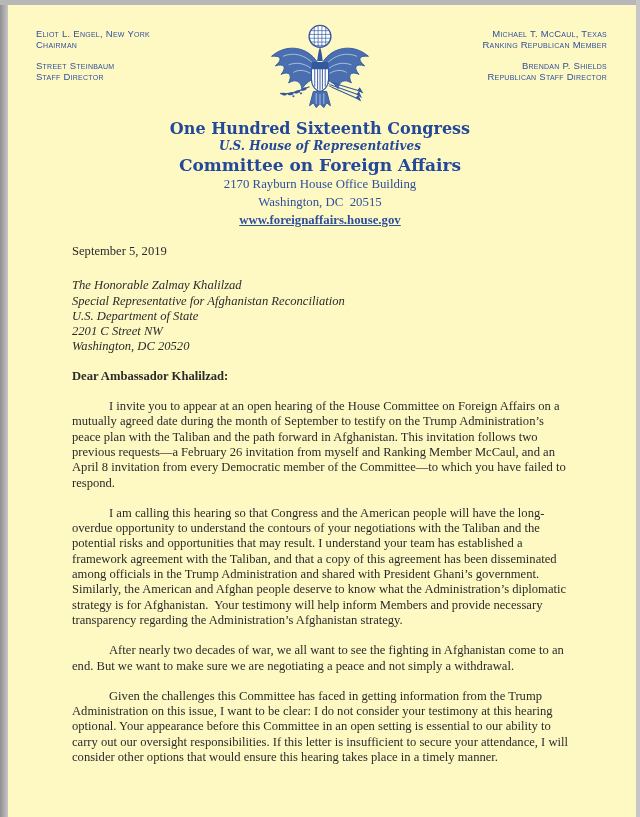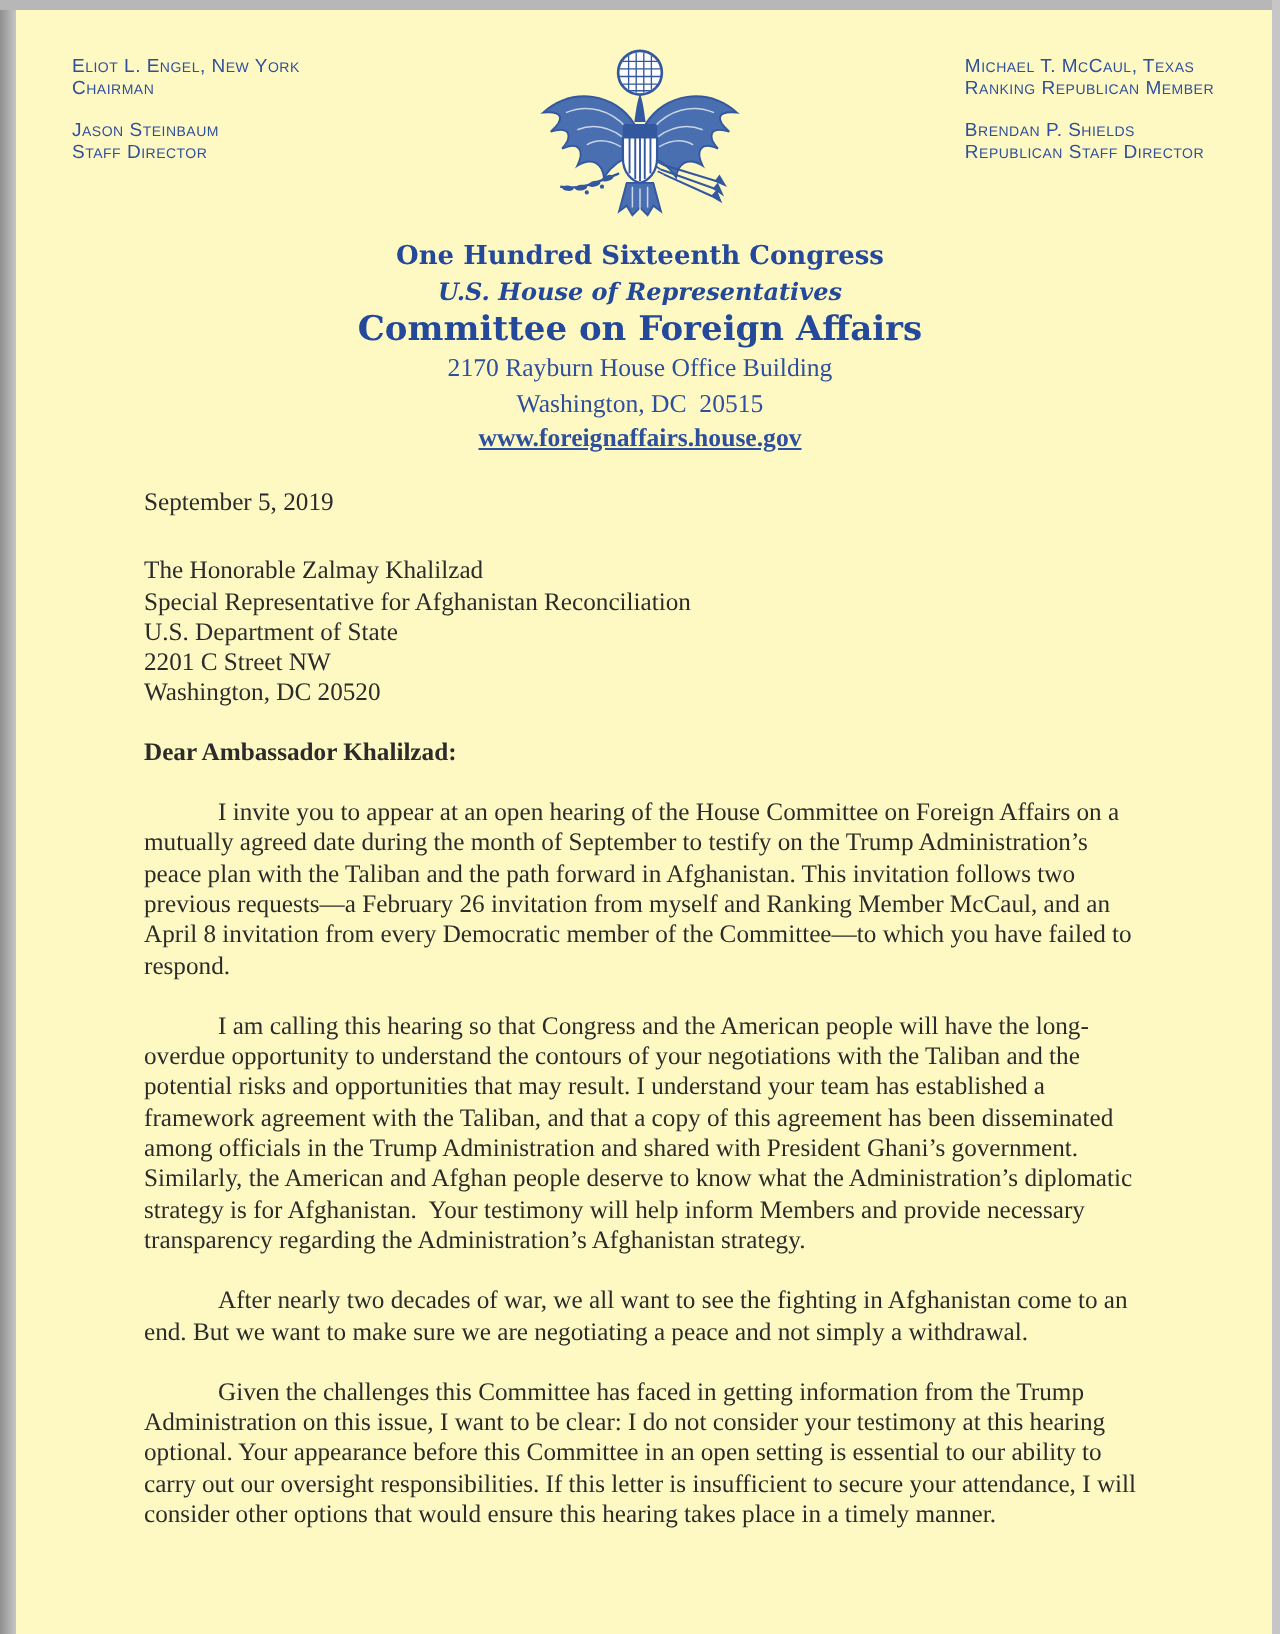--- a/index.html
+++ b/index.html
@@ -16,61 +16,61 @@
   .edge-right { right:0; top:0; width:4px; height:817px; background:#c6c6c6; }
 
   
   .hdr {
     position:absolute; top:29px;
     font-family:"Liberation Sans", sans-serif;
     font-variant:small-caps;
     color:#2e4f9d; font-size:9.5px; line-height:10.5px; letter-spacing:.25px;
   }
   .hdr-left  { left:36px; }
-  .hdr-right { right:33px; }
+  .hdr-right { right:33px; text-align:right; }
   .hdr .gap  { height:11px; }
 
   
   .seal { position:absolute; top:24px; left:50%; transform:translateX(-50%); }
 
   
   .masthead { position:absolute; top:121px; left:0; width:100%; text-align:center; }
   .blackletter { font-family:"DejaVu Serif", serif; font-weight:bold; color:#24489a; }
-  .congress  { font-size:13px;   line-height:16px; }
+  .congress  { font-size:16px;   line-height:16px; }
   .chamber   { font-size:12px; line-height:19px;font-style:italic; }
   .committee { font-size:17px; line-height:18px; }
   .mast-addr { margin-top:3px; font-size:12.8px; line-height:14.8px; color:#2e4f9d; }
   .mast-site a, .mast-site span {
     color:#2e4f9d; text-decoration:underline; font-size:12.8px; line-height:15px; cursor:pointer;font-weight:bold;
   }
 
   
   .body-block {
     position:absolute; left:72px; top:244px; width:500px;
     font-size:12.6px; line-height:15.3px; color:#2b2b2b;
   }
   .date { margin:0 0 19px 0; }
-  .recipient div { line-height:15.3px; }
+  .recipient div { line-height:15.3px;font-style:italic; }
   .salutation { margin-top:14px;font-weight:bold; }
   p.para { margin:15px 0 0 0; text-indent:37px; }
 </style>
 </head>
 <body>
 
 <div class="page">
 
   <div class="edge edge-left"></div>
   <div class="edge edge-top"></div>
   <div class="edge edge-right"></div>
 
   <div class="hdr hdr-left">
     <div>Eliot L. Engel, New York</div>
     <div>Chairman</div>
     <div class="gap"></div>
-    <div>Jason Steinbaum</div>
+    <div>Street Steinbaum</div>
     <div>Staff Director</div>
   </div>
 
   <div class="hdr hdr-right">
     <div>Michael T. McCaul, Texas</div>
     <div>Ranking Republican Member</div>
     <div class="gap"></div>
     <div>Brendan P. Shields</div>
     <div>Republican Staff Director</div>
   </div>

